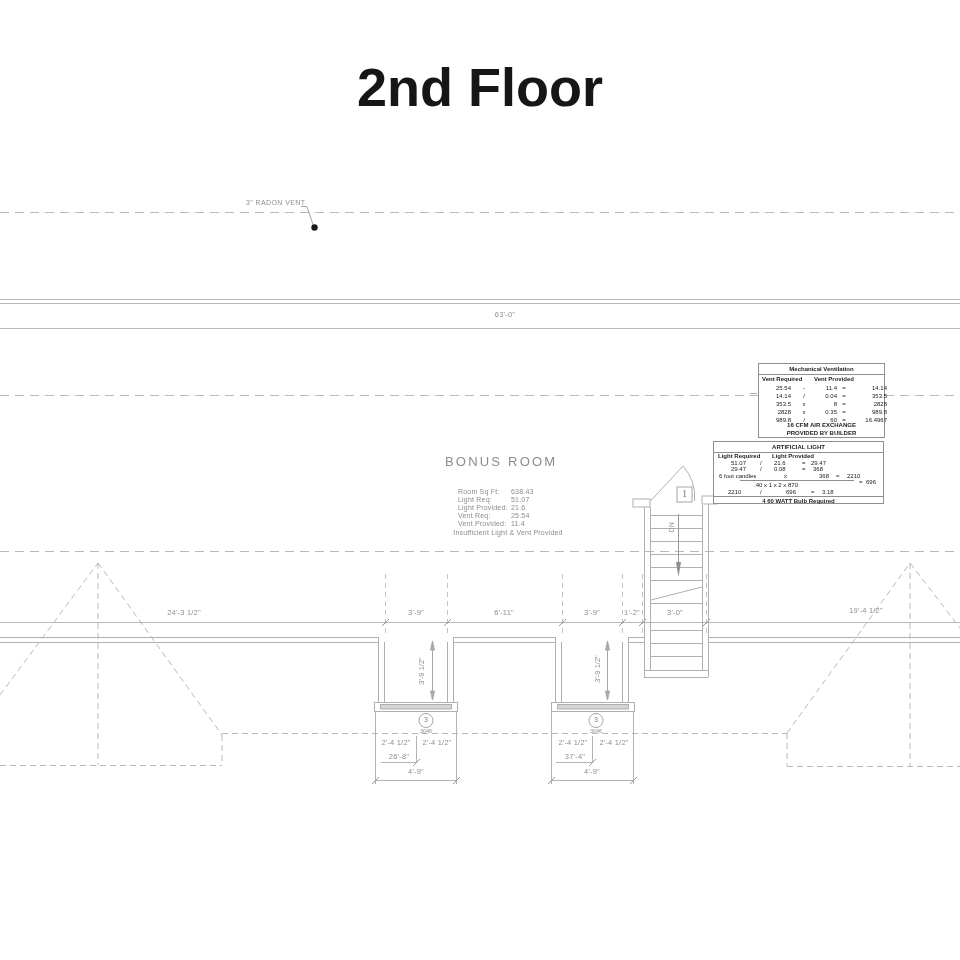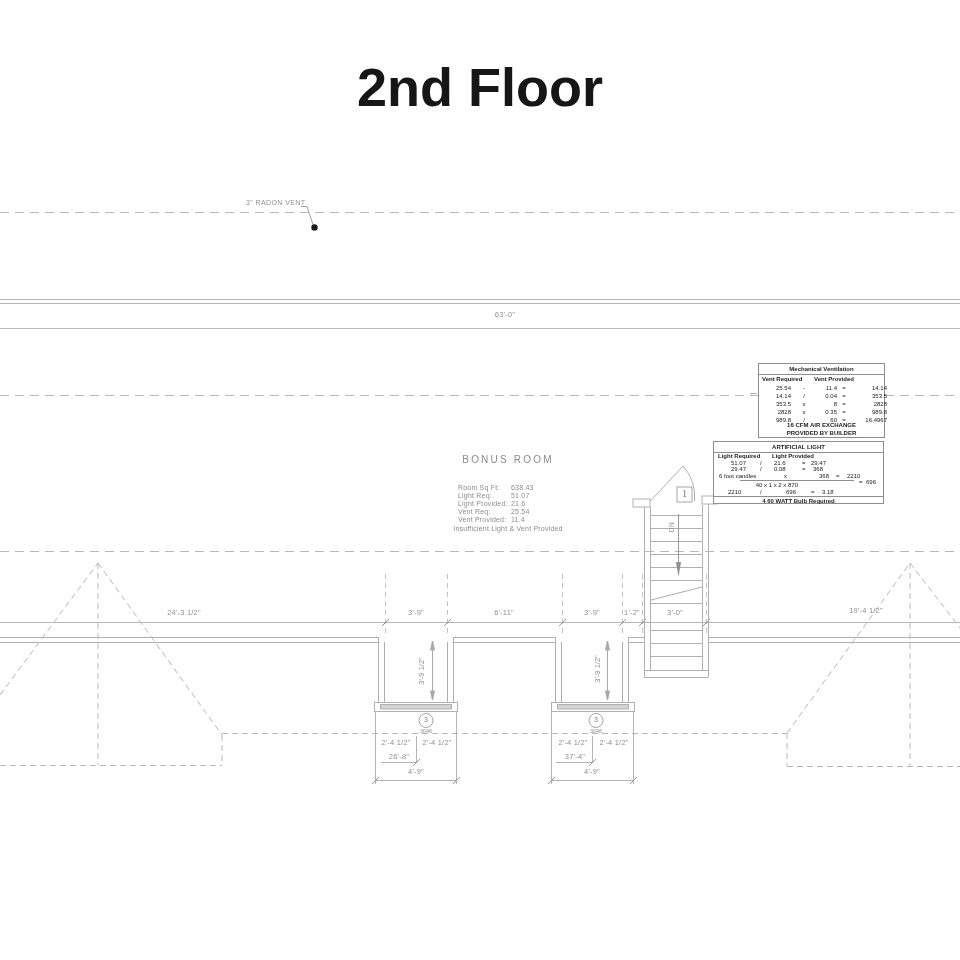--- a/index.html
+++ b/index.html
@@ -33,21 +33,21 @@
   .mrow .c{text-align:center;}
   .tbl-foot{position:absolute;left:0;right:0;text-align:center;font-weight:700;font-size:6px;
             line-height:7.5px;}
   .ls{position:absolute;font-size:6px;line-height:6.5px;color:#1c1c1c;white-space:nowrap;}
   .ls.b{font-weight:700;}
   .ls.ra{text-align:right;}
   .hline{position:absolute;border-top:1px solid #8e8e8e;height:0;}
 
   
   .bonus{position:absolute;left:445px;top:454px;width:126px;color:#8c8c8c;}
-  .b-title{text-align:center;font-size:10px;letter-spacing:2.2px;white-space:nowrap;margin-bottom:19px;}
+  .b-title{font-size:13px;letter-spacing:2.2px;white-space:nowrap;margin-bottom:19px;}
   .b-row{display:flex;font-size:7px;line-height:8px;letter-spacing:.2px;}
   .b-label{width:66px;padding-left:13px;box-sizing:border-box;}
   .b-note{text-align:center;font-size:7px;line-height:8px;margin-top:1px;letter-spacing:.2px;white-space:nowrap;}
 </style>
 </head>
 <body>
 
 <div class="sheet">
 
   <svg class="lines" width="960" height="960" viewBox="0 0 960 960">

